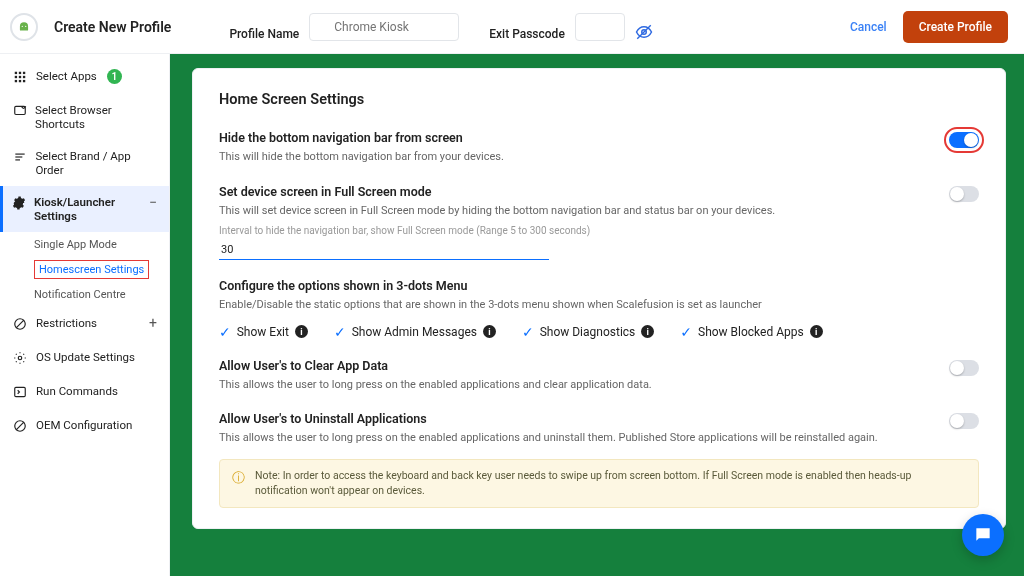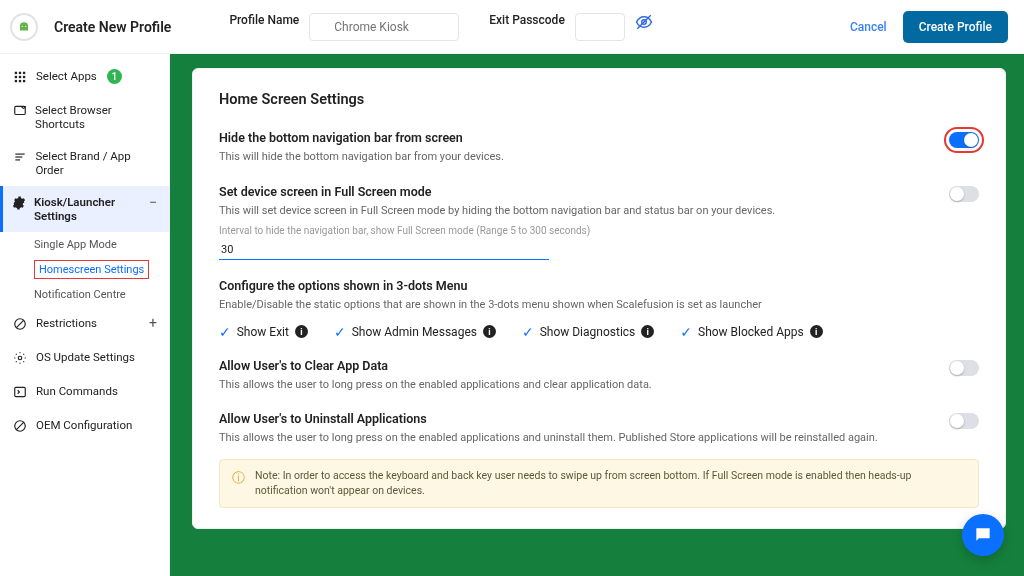--- a/index.html
+++ b/index.html
@@ -3,28 +3,28 @@
 <meta charset="utf-8">
 <style>
   * { box-sizing: border-box; margin: 0; padding: 0; font-family: -apple-system, BlinkMacSystemFont, "Segoe UI", Roboto, sans-serif; }
   body { width: 1024px; height: 576px; background: #fff; display: flex; flex-direction: column; overflow: hidden; }
 
   
   .topbar { height: 54px; display: flex; align-items: center; padding: 0 16px 0 10px; border-bottom: 1px solid #eef0f3; gap: 16px; }
   .logo-circ { width: 28px; height: 28px; border-radius: 50%; border: 2px solid #dfe3e8; display: flex; align-items: center; justify-content: center; }
   .logo-circ svg { width: 14px; height: 14px; }
   .top-title { font-weight: 600; font-size: 14px; color: #222; }
-  .form-group { display: flex; align-items: flex-start; gap: 10px; }
+  .form-group { display: flex; align-items: flex-end; gap: 10px; }
   .form-label { font-size: 12px; color: #222; font-weight: 500; }
   .text-input { border: 1px solid #e2e5e9; border-radius: 4px; padding: 6px 24px; font-size: 12px; color: #555; width: 150px; }
   .pass-input { width: 48px; text-align: center; }
   .eye-icon { width: 18px; height: 18px; color: #2f6ae1; position: relative; }
   .spacer { flex: 1; }
   .link-btn { color: #3b82f6; font-size: 12px; font-weight: 500; cursor: pointer; }
-  .primary-btn { background: #0369a1; color: #fff; border-radius: 5px; padding: 9px 16px; font-size: 12px; font-weight: 500; cursor: pointer; border: none; }
+  .primary-btn { background: #c2410c; color: #fff; border-radius: 5px; padding: 9px 16px; font-size: 12px; font-weight: 500; cursor: pointer; border: none; }
 
   
   .main { flex: 1; display: flex; overflow: hidden; }
   .sidebar { width: 170px; border-right: 1px solid #eef0f3; padding-top: 6px; display: flex; flex-direction: column; font-size: 11.5px; color: #222; }
   .sb-item { display: flex; align-items: flex-start; gap: 8px; padding: 9px 12px; cursor: pointer; position: relative; }
   .sb-item .icon { width: 16px; height: 16px; display: flex; align-items: center; justify-content: center; }
   .sb-item .icon svg { width: 14px; height: 14px; }
   .count-badge { background: #31b552; color: #fff; border-radius: 50%; width: 15px; height: 15px; font-size: 10px; font-weight: 600; display: flex; align-items: center; justify-content: center; margin-left: 2px; }
   .sb-item.active { background: #eaf0ff; }
   .sb-item.active::before { content:""; position:absolute; left:0; top:0; bottom:0; width:3px; background:#0b6fff; }

